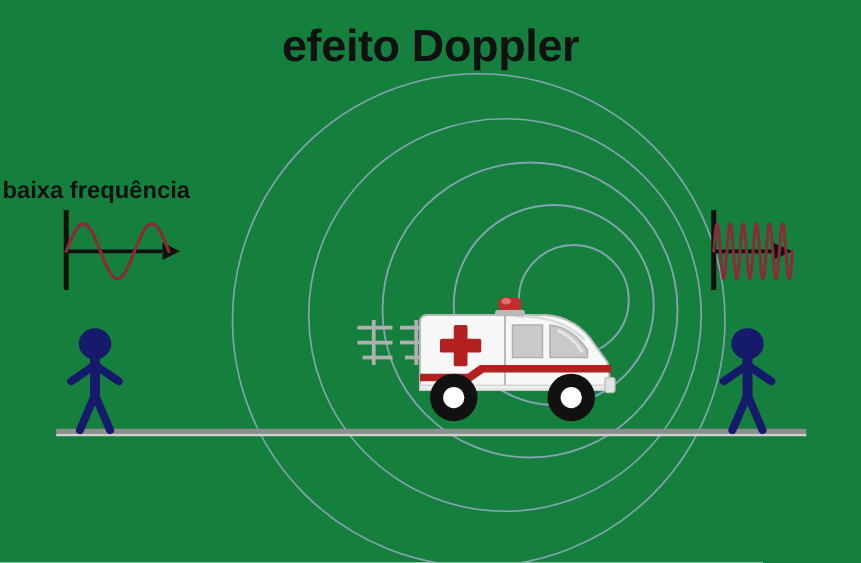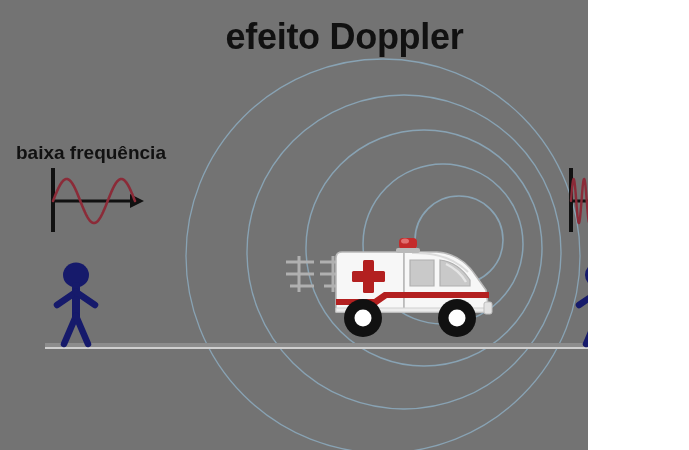--- a/index.html
+++ b/index.html
@@ -5,23 +5,23 @@
   html, body {
     margin: 0;
     padding: 0;
     background: #ffffff;
   }
   body {
     font-family: "Liberation Sans", sans-serif;
   }
   #stage {
     position: relative;
-    width: 588px;
+    width: 689px;
     height: 450px;
-    background: #737373;
+    background: #15803d;
     overflow: hidden;
   }
   #diagram-svg {
     position: absolute;
     left: 0;
     top: 0;
     width: 689px;
     height: 450px;
     display: block;
   }
@@ -41,21 +41,21 @@
   .side-label {
     position: absolute;
     font-size: 19px;
     font-weight: bold;
     color: #111111;
     font-family: "Liberation Sans", sans-serif;
     white-space: nowrap;
     z-index: 5;
   }
   #label-low {
-    left: 16px;
+    left: 2px;
     top: 142px;
   }
   #label-high {
     left: 516px;
     top: 142px;
   }
 </style>
 </head>
 <body>
 

